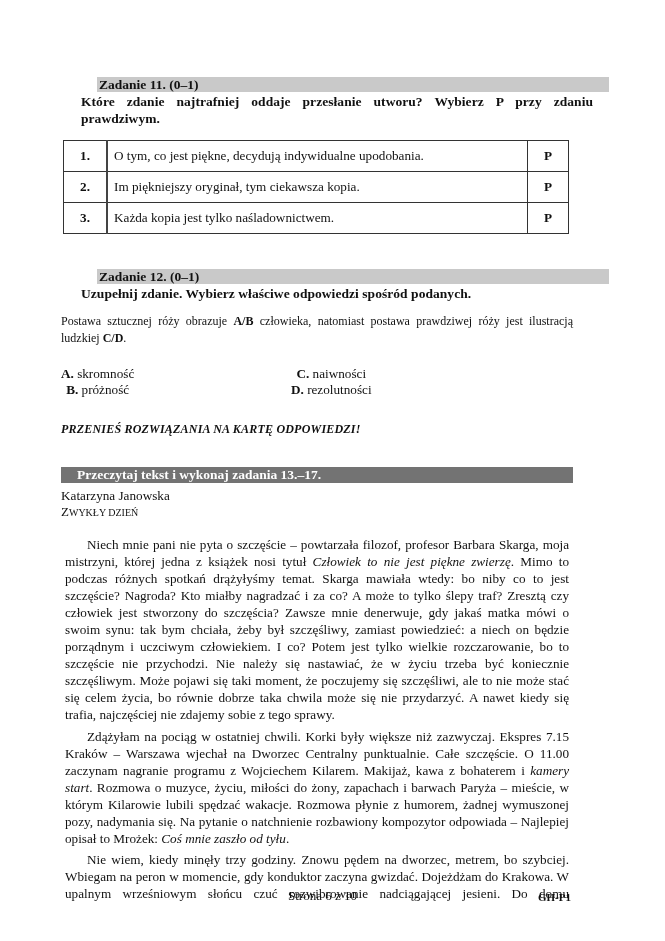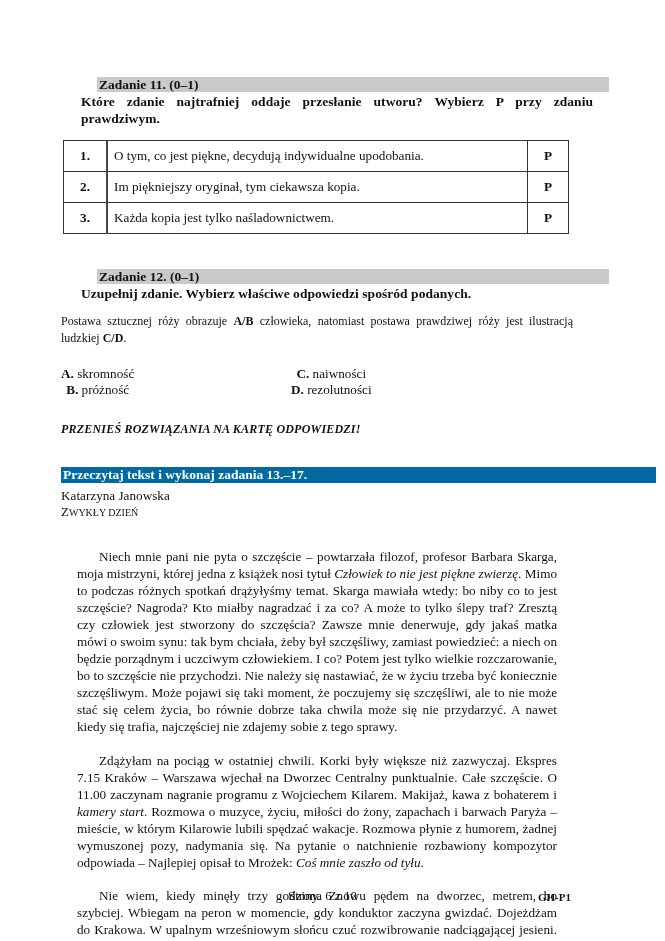--- a/index.html
+++ b/index.html
@@ -40,33 +40,33 @@
     .opt-col div { white-space: nowrap; }
     .opt-letter { font-weight: bold; }
 
     .transfer {
       position: absolute; left: 0; top: 422px; font-weight: bold; font-style: italic;
       font-size: 12px; letter-spacing: 0.2px;
     }
     .transfer .sc { font-size: 12px; margin-top: 12px; }
 
     .read-band {
-      position: absolute; left: 0; top: 467px; width: 595px; height: 16px;
-      background: #0369a1; color: #fff; font-weight: bold; font-size: 13.5px;
-      line-height: 16px; padding-left: 2px; box-sizing: border-box;
+      position: absolute; left: 0; top: 467px; width: 512px; height: 16px;
+      background: #737373; color: #fff; font-weight: bold; font-size: 13.5px;
+      line-height: 16px; padding-left: 16px; box-sizing: border-box;
     }
     .author { position: absolute; left: 0; top: 488px; font-size: 13.2px; }
     .story-title { position: absolute; left: 0; top: 504px; font-weight: normal; font-size: 13px; }
     .story-title .sc { font-size: 10px; }
 
     .story {
       position: absolute; left: 0; top: 532px; width: 512px;
       line-height: 17.05px; text-align: justify; font-size: 13.2px;
     }
-    .story p { margin: 16px; text-indent: 22px; }
+    .story p { margin: 4px; text-indent: 22px; }
     .story i { font-style: italic; }
 
     .footer-page { position: absolute; left: 288px; top: 888px; font-size: 13px; }
     .footer-code { position: absolute; left: 538px; top: 891px; font-size: 11px; font-weight: bold; }
   </style>
 </head>
 <body>
 
 <div class="page">
 

